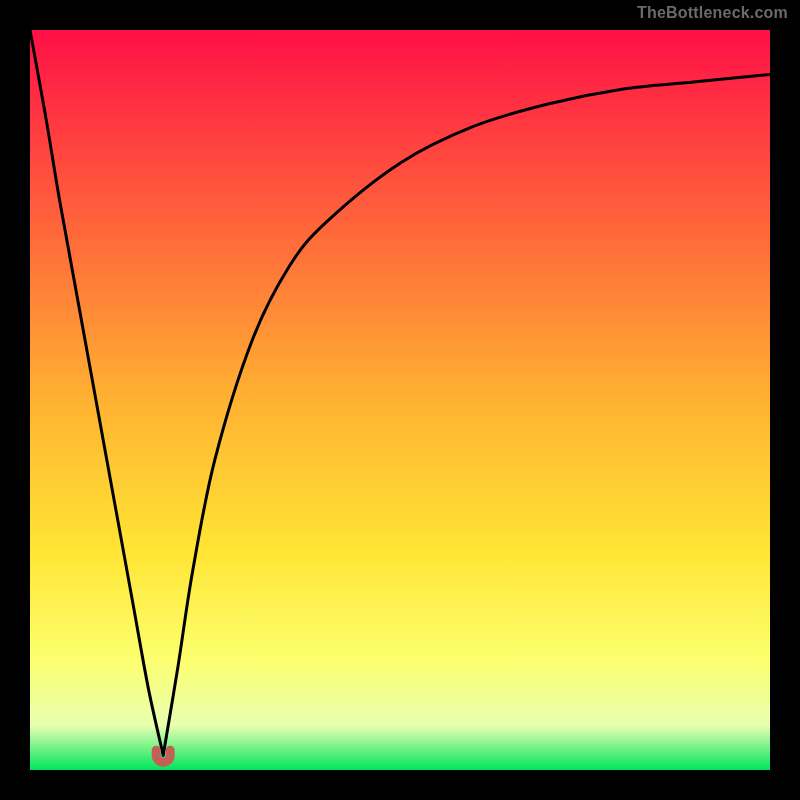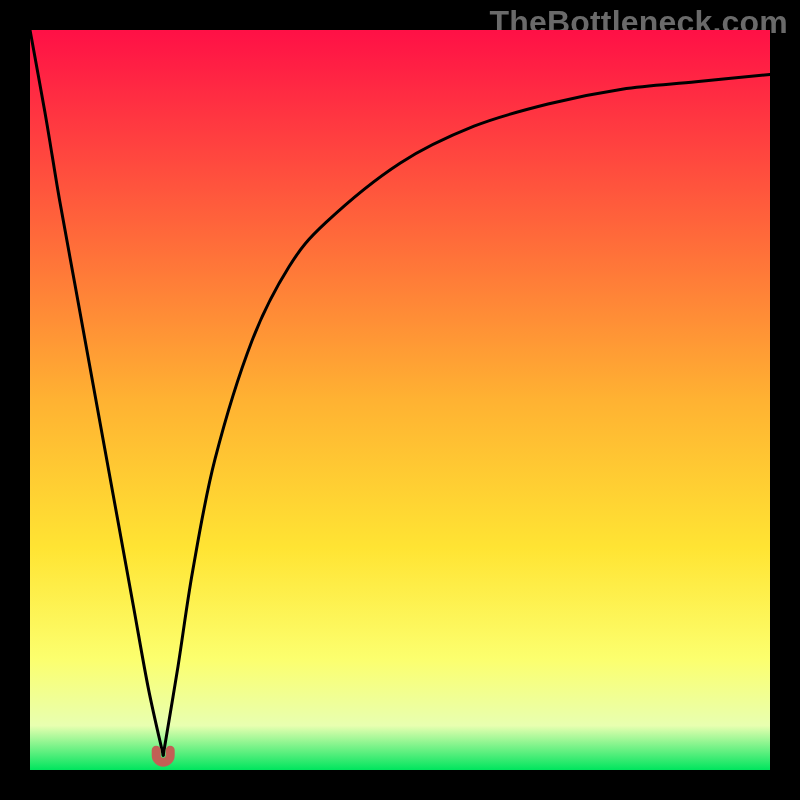--- a/index.html
+++ b/index.html
@@ -16,21 +16,21 @@
     top: 0;
     width: 800px;
     height: 800px;
     background: #000;
   }
   .watermark {
     position: absolute;
     top: 4px;
     right: 12px;
     font-family: Arial, Helvetica, sans-serif;
-    font-size: 32px;
+    font-size: 16px;
     font-weight: 600;
     color: #6a6a6a;
     letter-spacing: 0.2px;
   }
   svg.plot {
     position: absolute;
     left: 30px;
     top: 30px;
     width: 740px;
     height: 740px;

